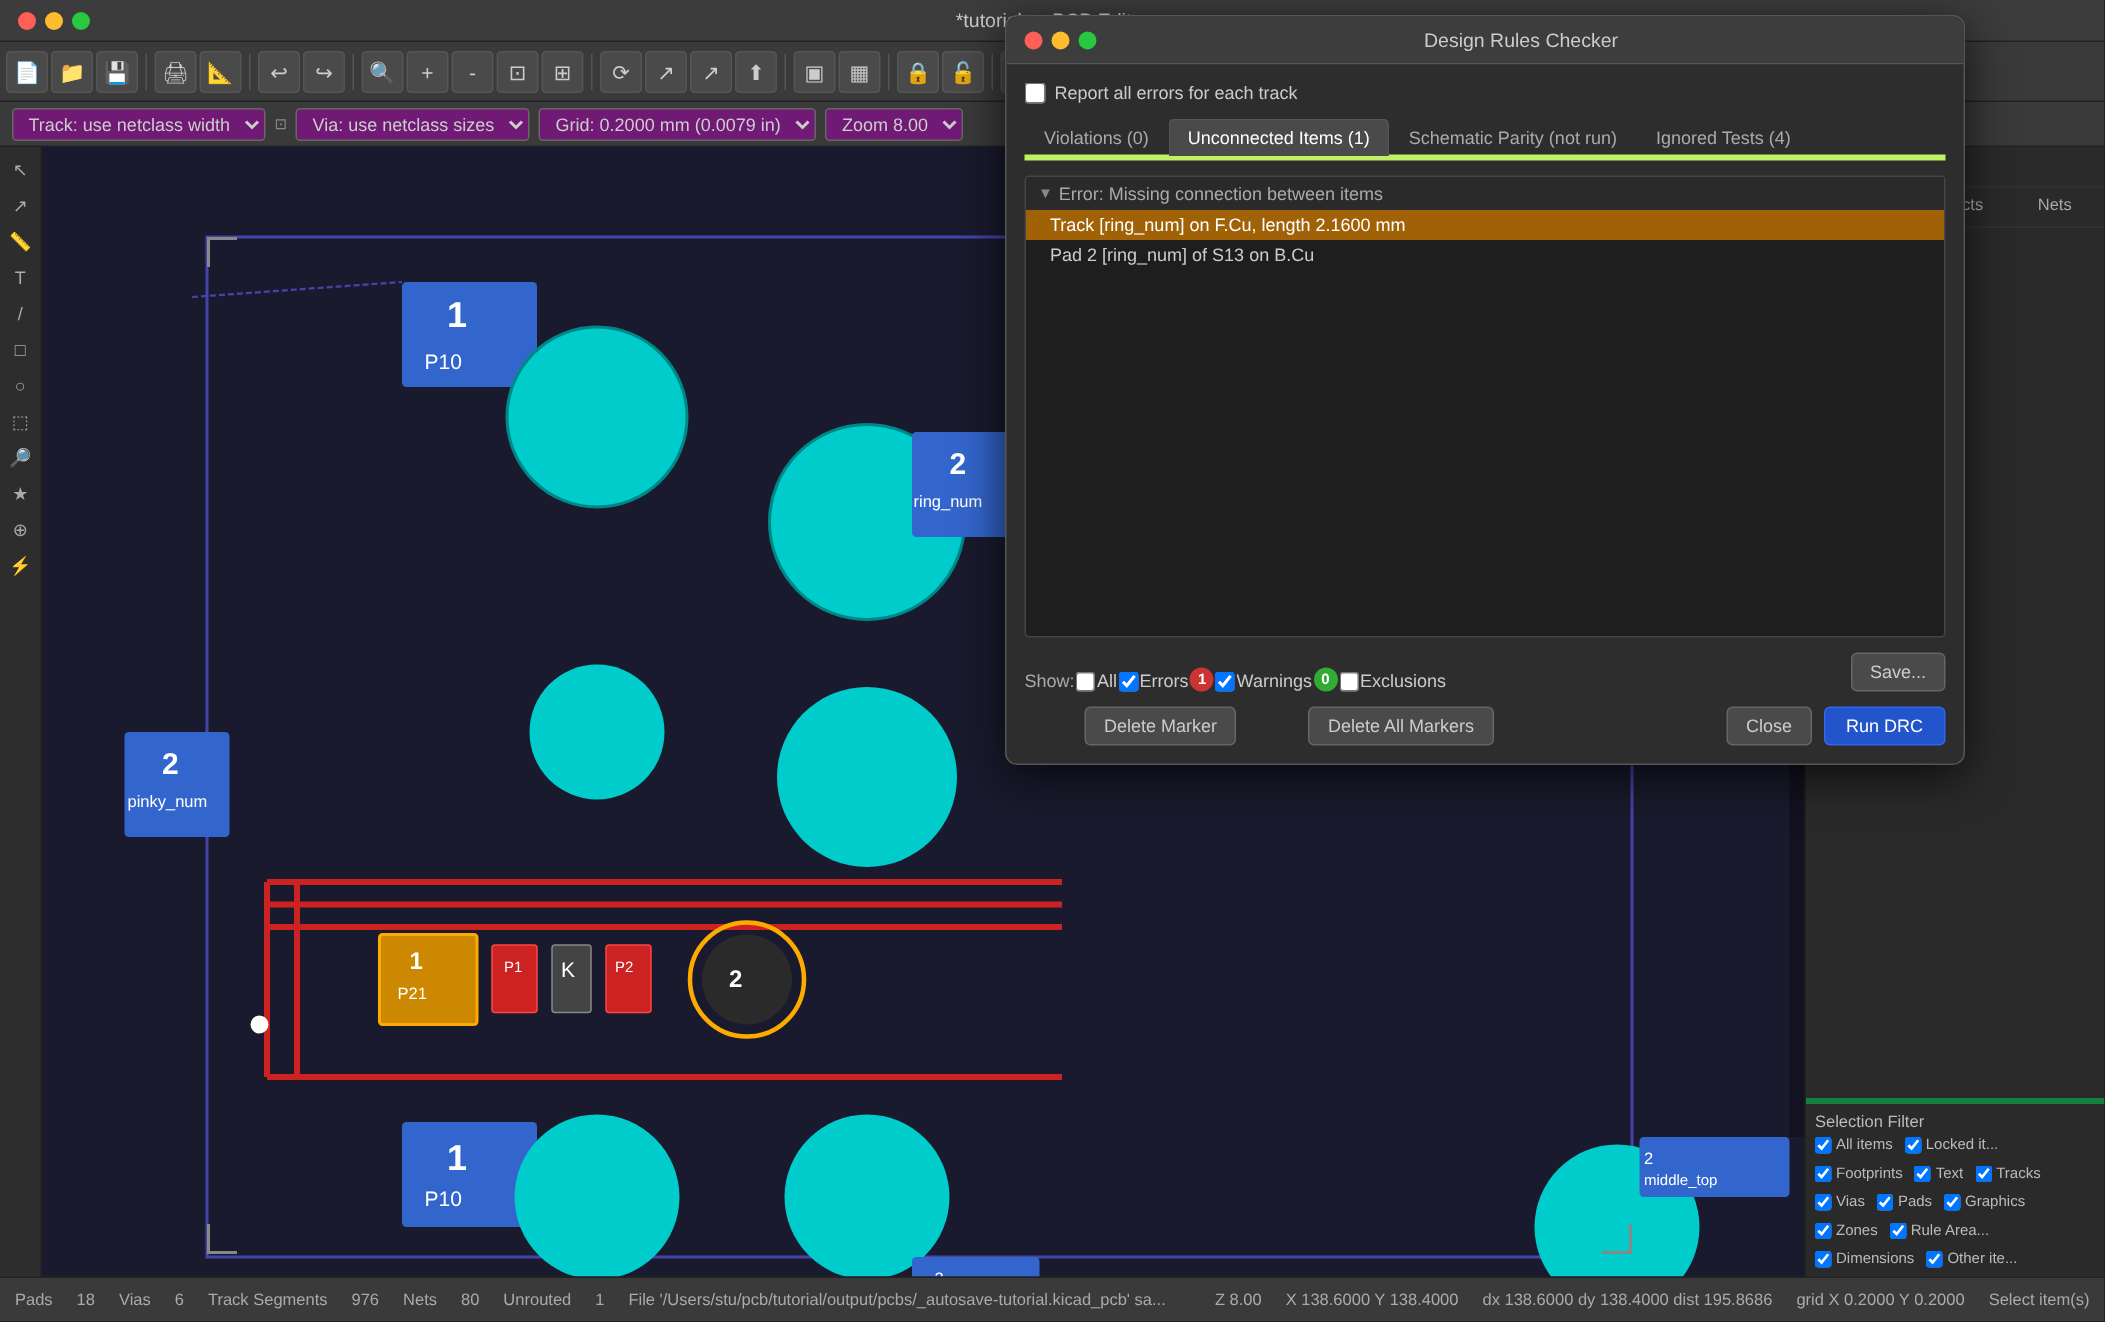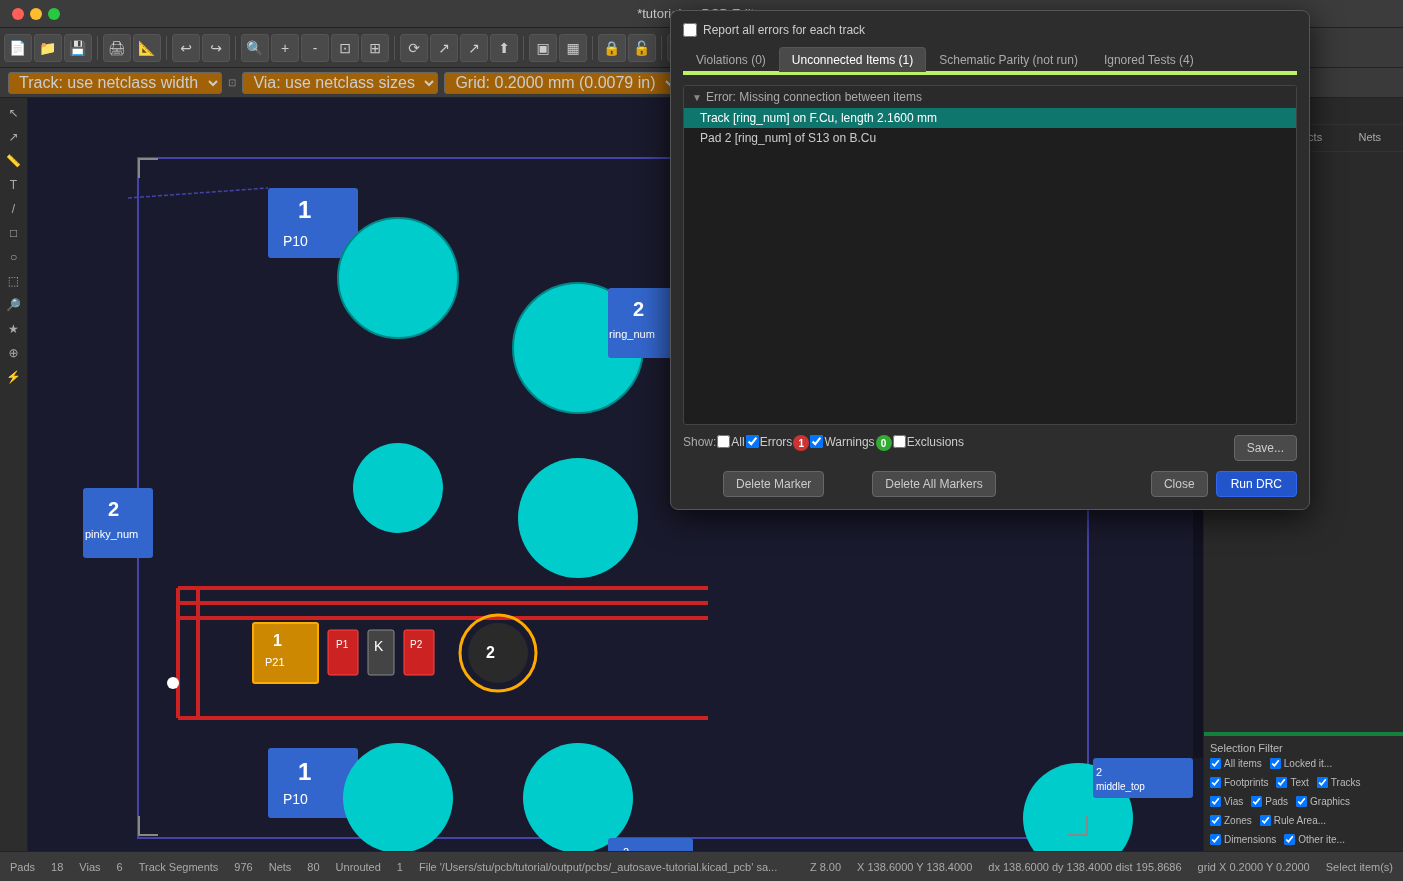--- a/index.html
+++ b/index.html
@@ -35,22 +35,22 @@
       border-radius: 3px; color: #ccc; font-size: 11px; padding: 0 4px;
     }
 
     
     #toolbar2 {
       width: 100%; height: 30px; background: #3a3a3a;
       display: flex; align-items: center; gap: 6px; padding: 0 8px;
       border-bottom: 1px solid #222;
     }
     .tb2-select {
-      height: 22px; background: #a16207; border: 1px solid #666;
-      border-radius: 3px; color: #ccc; font-size: 16px; padding: 0 6px;
+      height: 22px; background: #701a75; border: 1px solid #666;
+      border-radius: 3px; color: #ccc; font-size: 12px; padding: 0 6px;
     }
 
     
     #main { display: flex; width: 100%; height: calc(881px - 98px - 30px); position: relative; }
 
     
     #left-sidebar {
       width: 28px; background: #2d2d2d; border-right: 1px solid #222;
       display: flex; flex-direction: column; align-items: center; padding: 4px 0;
       gap: 2px;
@@ -151,24 +151,24 @@
     #drc-list-area {
       flex: 1; background: #1e1e1e; border: 1px solid #444; border-radius: 3px;
       overflow-y: auto; font-size: 12px;
     }
     .drc-group-header {
       padding: 4px 8px; color: #aaa; background: #2a2a2a;
       display: flex; align-items: center; gap: 4px;
     }
     .drc-group-arrow { color: #888; font-size: 10px; }
     .drc-item { padding: 3px 16px; cursor: pointer; color: #ccc; }
-    .drc-item.selected { background: #0f766e; color: #fff; }
+    .drc-item.selected { background: #a16207; color: #fff; }
 
     #drc-show-row {
-      display: flex; align-items: flex-start; gap: 1px; font-size: 12px; color: #ccc;
+      display: flex; align-items: flex-end; gap: 1px; font-size: 12px; color: #ccc;
     }
     .drc-show-label { color: #aaa; }
     .badge { display: inline-flex; align-items: center; justify-content: center;
       width: 16px; height: 16px; border-radius: 50%; font-size: 10px;
       font-weight: bold; }
     .badge-red { background: #cc3333; color: #fff; }
     .badge-green { background: #33aa33; color: #fff; }
 
     #drc-buttons {
       display: flex; justify-content: space-between; align-items: center;
@@ -446,20 +446,28 @@
         <div class="sf-item">
           <input type="checkbox" class="sf-check" checked="" style="">
           <span>Other ite...</span>
         </div>
       </div>
     </div>
   </div>
 </div>
 
 <div id="drc-dialog">
+  <div id="drc-titlebar">
+    <div class="drc-lights">
+      <div class="tl tl-red"></div>
+      <div class="tl tl-yellow"></div>
+      <div class="tl tl-green"></div>
+    </div>
+    <span class="drc-title">Design Rules Checker</span>
+  </div>
 
   <div id="drc-body">
 
     <div class="drc-checkbox-row">
       <input type="checkbox" class="drc-checkbox" style="">
       <span>Report all errors for each track</span>
     </div>
 
     <div class="drc-tabs">
       <div class="drc-tab">Violations (0)</div>

